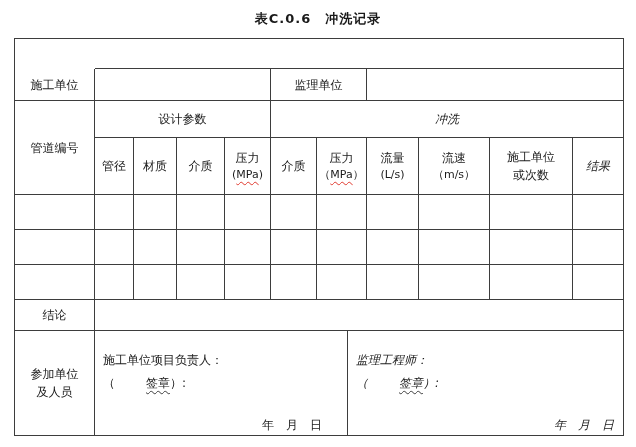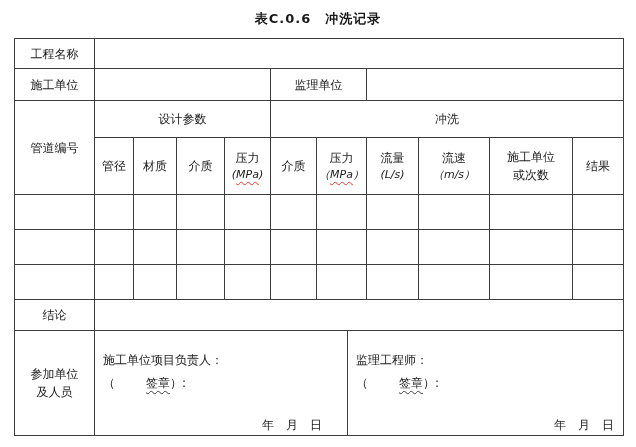--- a/index.html
+++ b/index.html
@@ -19,21 +19,21 @@
   .tbl{
     position:absolute;left:14px;top:38px;width:608px;height:396px;
     border:1px solid var(--bc);box-sizing:content-box;background:#fff;
   }
   .c{
     position:absolute;box-sizing:border-box;
     border-right:1px solid var(--bc);border-bottom:1px solid var(--bc);
     display:flex;align-items:center;justify-content:center;
     text-align:center;line-height:1.5;
   }
-  .er{border-right:none;}
+  .er{border-right:none;font-style:italic;}
   .eb{border-bottom:none;}
   .stack{flex-direction:column;}
   .sig{
     display:block;text-align:left;padding:22px 0 0 8px;line-height:1.2;
   }
   .sig .line2{margin-top:9px;}
   .date{
     position:absolute;bottom:3px;white-space:pre;margin-left:28px;
   }
   .date.dl{right:25px;}
@@ -42,30 +42,29 @@
     text-decoration:underline;text-decoration-style:wavy;
     text-decoration-color:#e03a2f;text-decoration-thickness:1px;
     text-underline-offset:3px;
   }
   .sq-dark{
     text-decoration:underline;text-decoration-style:wavy;
     text-decoration-color:#3f3f3f;text-decoration-thickness:1px;
     text-underline-offset:3px;
     margin-left:31px;
   }
-  .unit{font-size:11px;letter-spacing:0;font-style:italic;}
+  .unit{font-size:11px;letter-spacing:0;}
 </style>
 </head>
 <body>
 
 <div class="doc-title">表C.0.6　冲洗记录</div>
 
 <div class="tbl">
 
-  <div class="c" style="left:0;top:0;width:80px;height:30px">工程名称</div>
   <div class="c er" style="left:80px;top:0;width:528px;height:30px"></div>
 
   <div class="c" style="left:0;top:30px;width:80px;height:32px">施工单位</div>
   <div class="c" style="left:80px;top:30px;width:176px;height:32px"></div>
   <div class="c" style="left:256px;top:30px;width:96px;height:32px">监理单位</div>
   <div class="c er" style="left:352px;top:30px;width:256px;height:32px"></div>
 
   <div class="c" style="left:0;top:62px;width:80px;height:94px">管道编号</div>
   <div class="c" style="left:80px;top:62px;width:176px;height:37px">设计参数</div>
   <div class="c er" style="left:256px;top:62px;width:352px;height:37px">冲洗</div>

